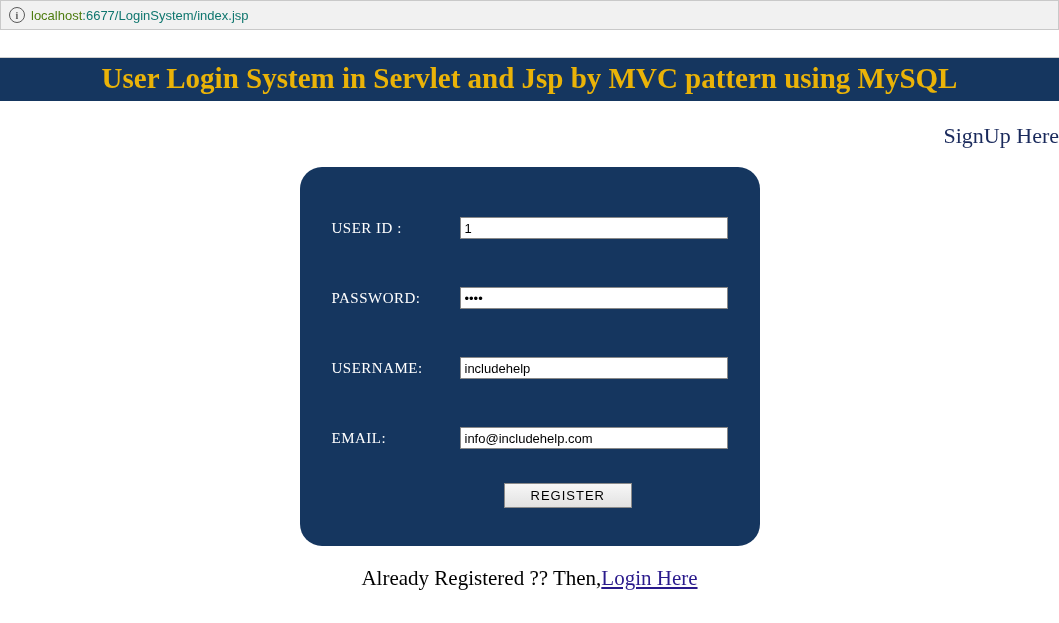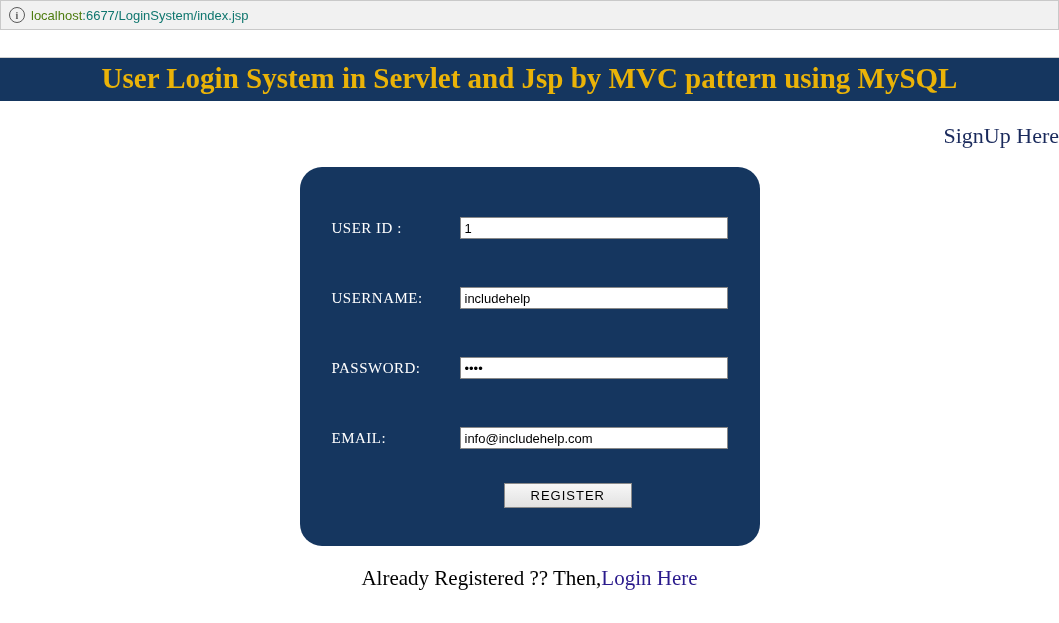--- a/index.html
+++ b/index.html
@@ -114,20 +114,21 @@
     }
     .footer-text {
       text-align: center;
       font-size: 21px;
       color: #000;
       margin-top: 20px;
       font-family: "Times New Roman", serif;
     }
     .login-link {
       color: #2a1a8c;
+      text-decoration: underline;
       cursor: pointer;
     }
   </style>
 </head>
 <body>
 
 <div class="address-bar">
   <span class="info-icon">i</span>
   <span class="url-host">localhost</span>
     <span class="url-path">:6677/LoginSystem/index.jsp</span>
@@ -142,27 +143,27 @@
 <div class="signup-title">SignUp Here</div>
 
 <div class="form-card">
 
   <div class="form-row">
     <div class="form-label">USER ID :</div>
     <input class="form-input" type="text" value="1" style="">
   </div>
 
   <div class="form-row">
-    <div class="form-label">USERNAME:</div>
-    <input class="form-input" type="text" value="includehelp" style="">
+    <div class="form-label">PASSWORD:</div>
+    <input class="form-input" type="text" value="••••" style="">
   </div>
 
   <div class="form-row">
-    <div class="form-label">PASSWORD:</div>
-    <input class="form-input" type="text" value="••••" style="">
+    <div class="form-label">USERNAME:</div>
+    <input class="form-input" type="text" value="includehelp" style="">
   </div>
 
   <div class="form-row" style="margin-bottom:42px;">
     <div class="form-label">EMAIL:</div>
     <input class="form-input" type="text" value="info@includehelp.com" style="">
   </div>
 
   <div class="button-row">
     <button class="register-btn">REGISTER</button>
   </div>

